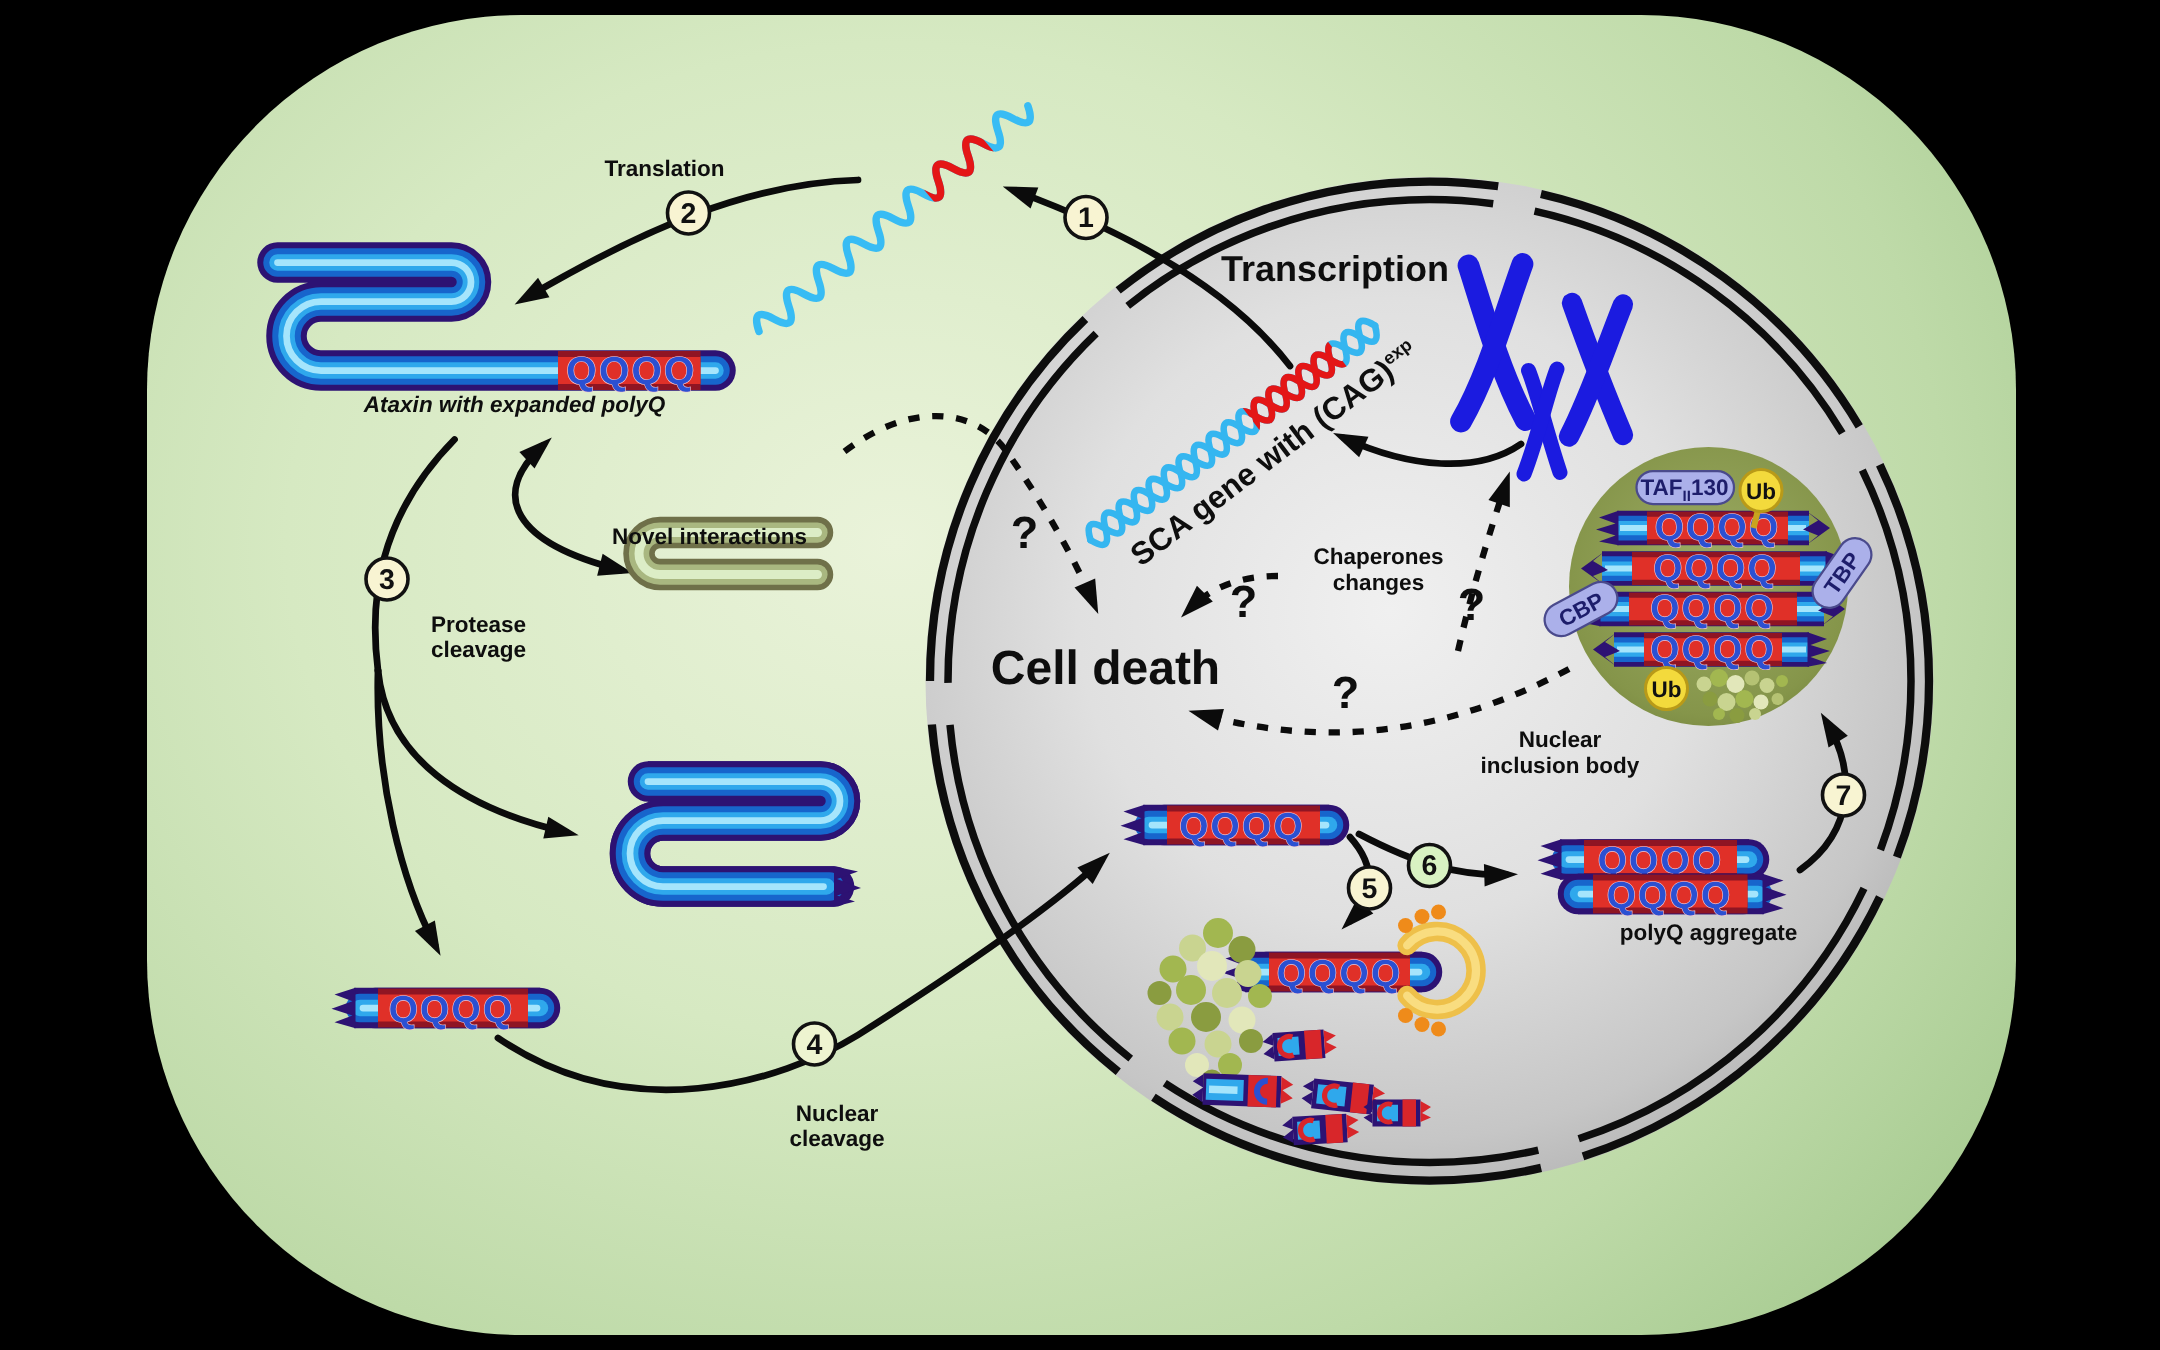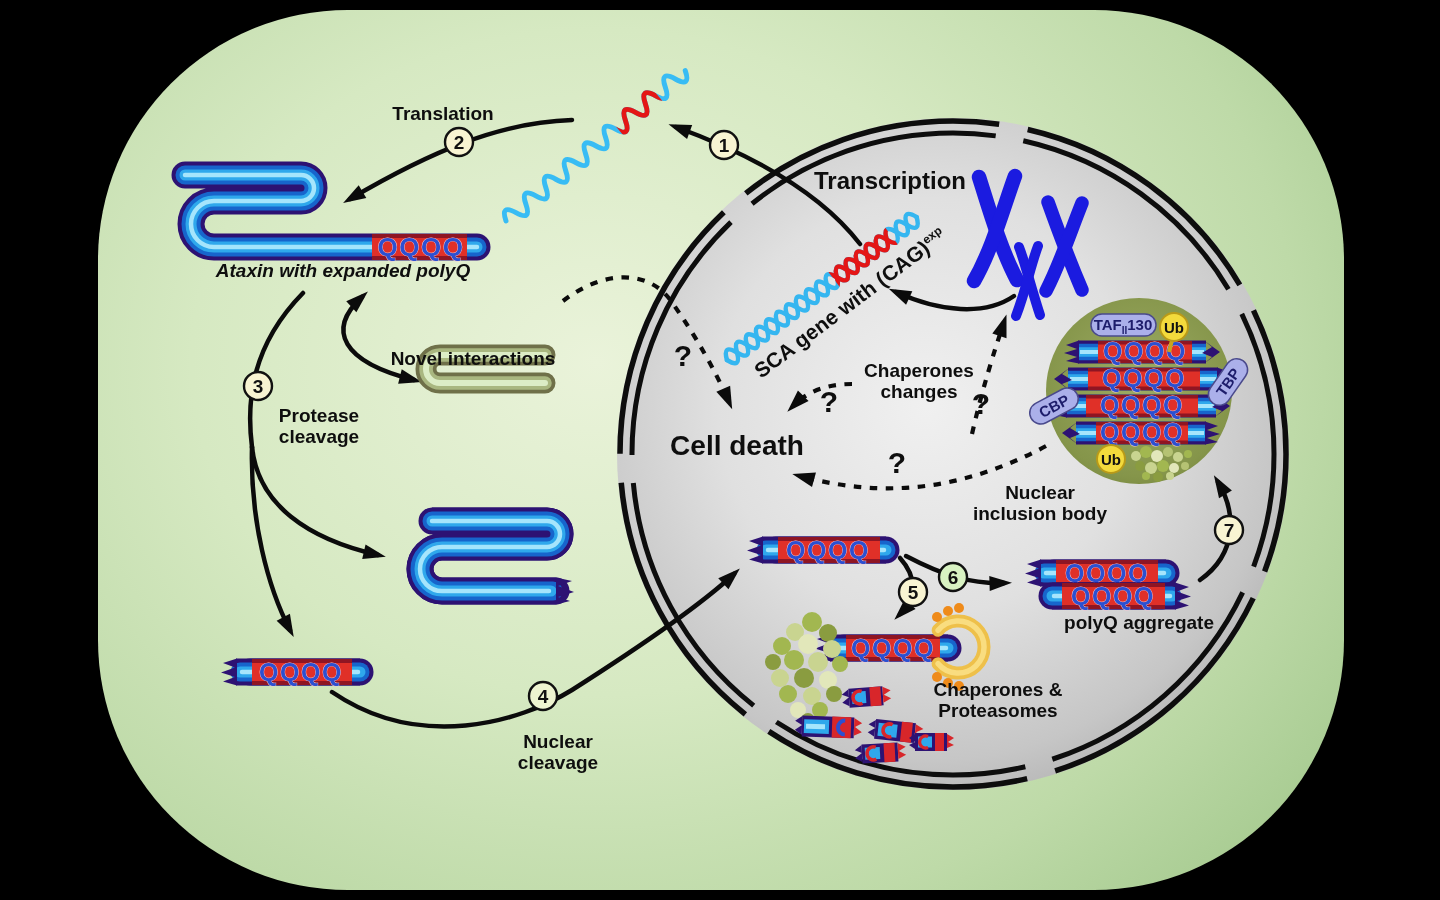--- a/index.html
+++ b/index.html
@@ -33,22 +33,22 @@
   .dashed{stroke:#0b0b0b;stroke-width:4.2;fill:none;stroke-dasharray:7.5 8.5;stroke-linecap:butt}
   .qt{font-family:"Liberation Sans",sans-serif;font-weight:bold;fill:#2b50d2;letter-spacing:1.5px;
       text-anchor:middle;paint-order:stroke;stroke:#f3c6d2;stroke-width:0.8px}
   .pt{font-family:"Liberation Sans",sans-serif;font-weight:bold;fill:#1d1d6b;text-anchor:middle}
   .nt{font-family:"Liberation Sans",sans-serif;font-weight:bold;fill:#111;text-anchor:middle;font-size:19px}
   .ubt{font-family:"Liberation Sans",sans-serif;font-weight:bold;fill:#111;text-anchor:middle;font-size:15px}
   .badge{stroke:#111;stroke-width:2.4}
   .pill{fill:#abb0ea;stroke:#4a4a8c;stroke-width:1.5}
   .ubc{fill:#f3da3c;stroke:#b99a18;stroke-width:2}
   .lbl{position:absolute;transform:translate(-50%,-50%);font-weight:bold;color:#0e0e0e;
-       text-align:center;line-height:1.12;white-space:nowrap;font-size:19px;}
-  .lbl.big{font-size:28px;}
+       text-align:center;line-height:1.12;white-space:nowrap;font-size:15px;}
+  .lbl.big{font-size:32px;}
   .lbl.q{font-size:30px;}
   .lbl.rot{transform:translate(-50%,-50%) rotate(-37deg);font-size:21px;}
   .lbl sup{font-size:12px;}
 </style>
 </head>
 <body>
 
 <div class="stage">
   <div class="bg-round"></div>
 
@@ -414,22 +414,18 @@
   <div class="lbl rot" style="left:850px;top:303px;"><span>SCA gene with (CAG)</span><sup>exp</sup></div>
   <div class="lbl big" style="left:737px;top:446px;">Cell death</div>
   <div class="lbl" style="left:919px;top:381px;">
     <div>Chaperones</div>
     <div>changes</div>
   </div>
   <div class="lbl" style="left:1040px;top:503px;">
     <div>Nuclear</div>
     <div>inclusion body</div>
   </div>
-  <div class="lbl" style="left:998px;top:700px;">
-    <div>Chaperones &amp;</div>
-    <div>Proteasomes</div>
-  </div>
   <div class="lbl" style="left:1108px;top:623px;margin-left:31px;">polyQ aggregate</div>
   <div class="lbl q" style="left:683px;top:356px;">?</div>
   <div class="lbl q" style="left:829px;top:402px;">?</div>
   <div class="lbl q" style="left:981px;top:404px;">?</div>
   <div class="lbl q" style="left:897px;top:463px;">?</div>
 </div>
 
 </body></html>

